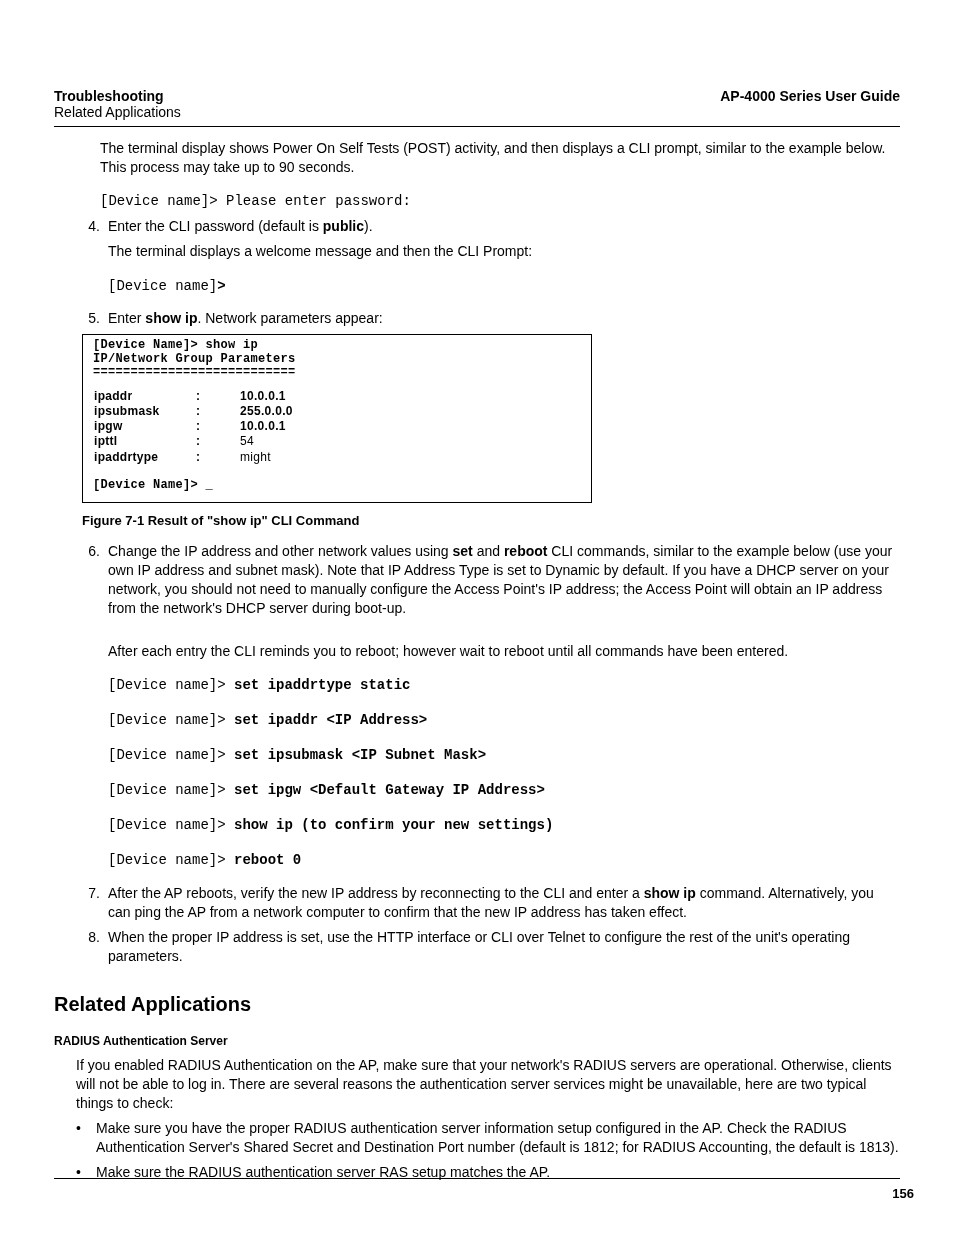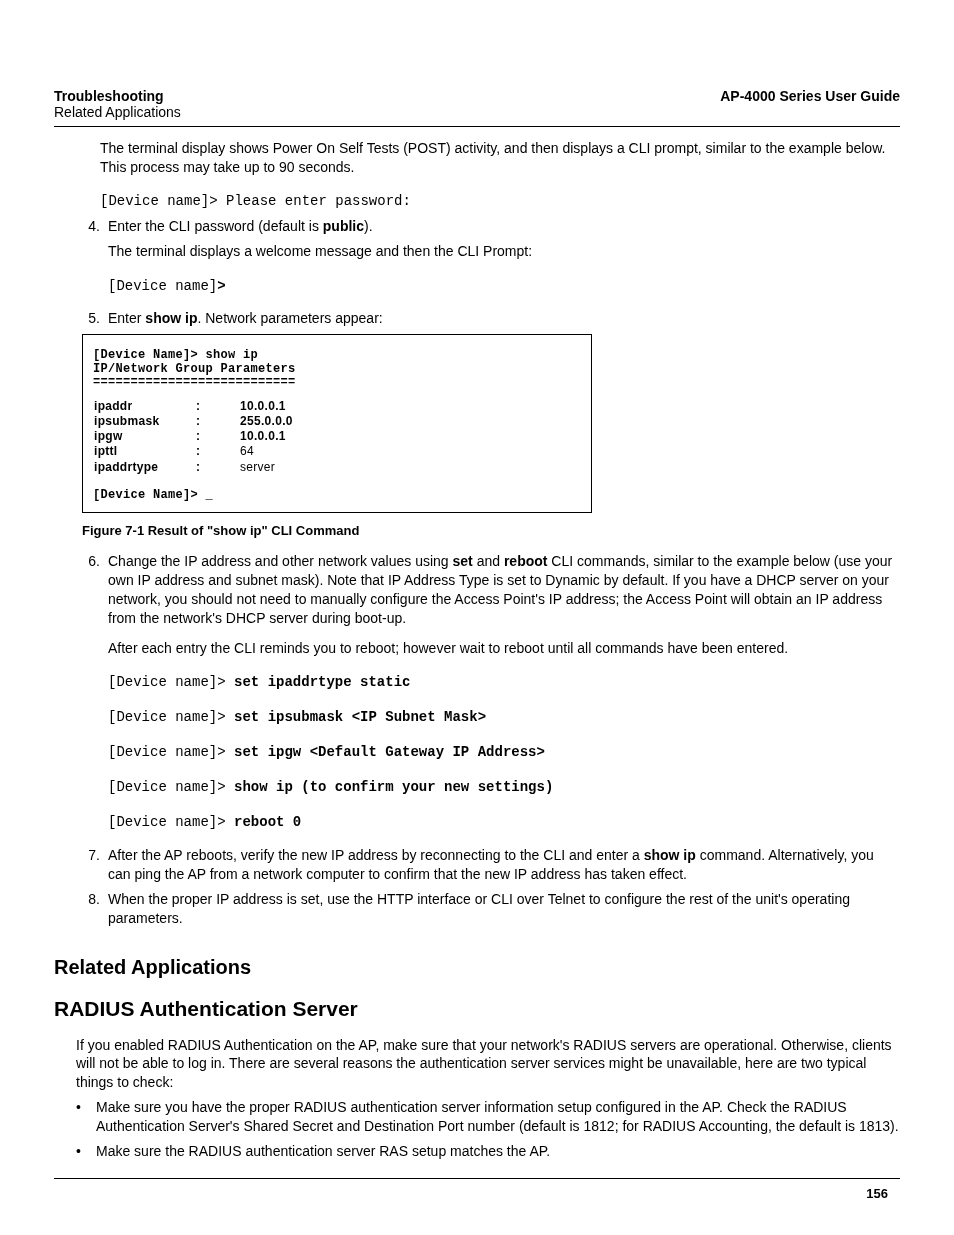--- a/index.html
+++ b/index.html
@@ -37,43 +37,43 @@
   .body-txt { font-size: 14px; line-height: 1.35; }
   .mono { font-family: "Courier New", Courier, monospace; font-size: 14px; margin-top:16px; margin-bottom:8px; }
   b, strong { font-weight: bold; }
   .num-item { display:flex; font-size:14px; line-height:1.35; margin-top:6px;}
   .num-item .num { width: 26px; flex-shrink:0; text-align:right; padding-right:8px;}
   .num-item .txt { flex: 1; }
   .figbox {
     border: 1px solid #000;
     width: 510px;
     margin-left: 28px;
-    padding: 14px 10px 10px 10px;
+    padding: 4px 10px 10px 10px;
     font-family: "Courier New", Courier, monospace;
     font-size: 12px;
     line-height: 1.1;
     box-sizing: border-box;
     letter-spacing: 0.3px;
     margin-top:6px;
     margin-bottom:10px;
   }
   .figbox .bold { font-weight: bold; }
   .caption { font-weight: bold; font-size: 13px; margin-left:28px; margin-top:8px; margin-bottom:14px;}
   .h1 { font-size: 20px; font-weight: bold; margin-top: 28px; }
-  .h2 { font-size: 21px; font-weight: bold; margin-top: 18px; margin-bottom:15px;}
+  .h2 { font-size: 12px; font-weight: bold; margin-top: 18px; margin-bottom:8px;}
   .bullet { display:flex; font-size:14px; line-height:1.35; margin-top:6px; margin-left:22px;}
   .bullet .dot { width:20px; flex-shrink:0;}
   .footer-rule {
     position: absolute;
     left: 54px; right: 54px; bottom: 46px;
     border-top: 1px solid #000;
   }
   .pnum {
     position: absolute;
-    right: 66px;
+    right: 40px;
     bottom: 24px;
     font-weight: bold;
     font-size: 13px;
   }
 </style>
 </head>
 <body>
 
 <div class="page">
 
@@ -123,41 +123,42 @@
             <td class="bold">255.0.0.0</td>
           </tr>
       <tr>
             <td class="bold">ipgw</td>
             <td class="bold">:</td>
             <td class="bold">10.0.0.1</td>
           </tr>
       <tr>
             <td class="bold">ipttl</td>
             <td class="bold">:</td>
-            <td>64</td>
+            <td>54</td>
           </tr>
       <tr>
             <td class="bold">ipaddrtype</td>
             <td class="bold">:</td>
-            <td>server</td>
+            <td>might</td>
           </tr>
     </tbody>
       </table>
     <div style="height:14px"></div>
     <div class="bold">[Device Name]&gt; _</div>
   </div>
 
   <div class="caption">Figure 7-1 Result of "show ip" CLI Command</div>
 
   <div class="num-item" style="margin-left:20px;">
     <div class="num">6.</div>
     <div class="txt">
       <span>Change the IP address and other network values using </span><b>set</b><span> and </span><b>reboot</b><span> CLI commands, similar to the example below (use your own IP address and subnet mask). Note that IP Address Type is set to Dynamic by default. If you have a DHCP server on your network, you should not need to manually configure the Access Point's IP address; the Access Point will obtain an IP address from the network's DHCP server during boot-up.</span>
-      <p class="body-txt" style="margin-top:11px">After each entry the CLI reminds you to reboot; however wait to reboot until all commands have been entered.</p>
+      <p class="body-txt" style="margin-top:24px">After each entry the CLI reminds you to reboot; however wait to reboot until all commands have been entered.</p>
       <p class="mono"><span>[Device name]&gt; </span><b>set ipaddrtype static</b></p>
+      <p class="mono"><span>[Device name]&gt; </span><b>set ipaddr &lt;IP Address&gt;</b></p>
       <p class="mono"><span>[Device name]&gt; </span><b>set ipsubmask &lt;IP Subnet Mask&gt;</b></p>
       <p class="mono"><span>[Device name]&gt; </span><b>set ipgw &lt;Default Gateway IP Address&gt;</b></p>
       <p class="mono"><span>[Device name]&gt; </span><b>show ip (to confirm your new settings)</b></p>
       <p class="mono"><span>[Device name]&gt; </span><b>reboot 0</b></p>
     </div>
   </div>
 
   <div class="num-item" style="margin-left:20px;">
     <div class="num">7.</div>
     <div class="txt">

